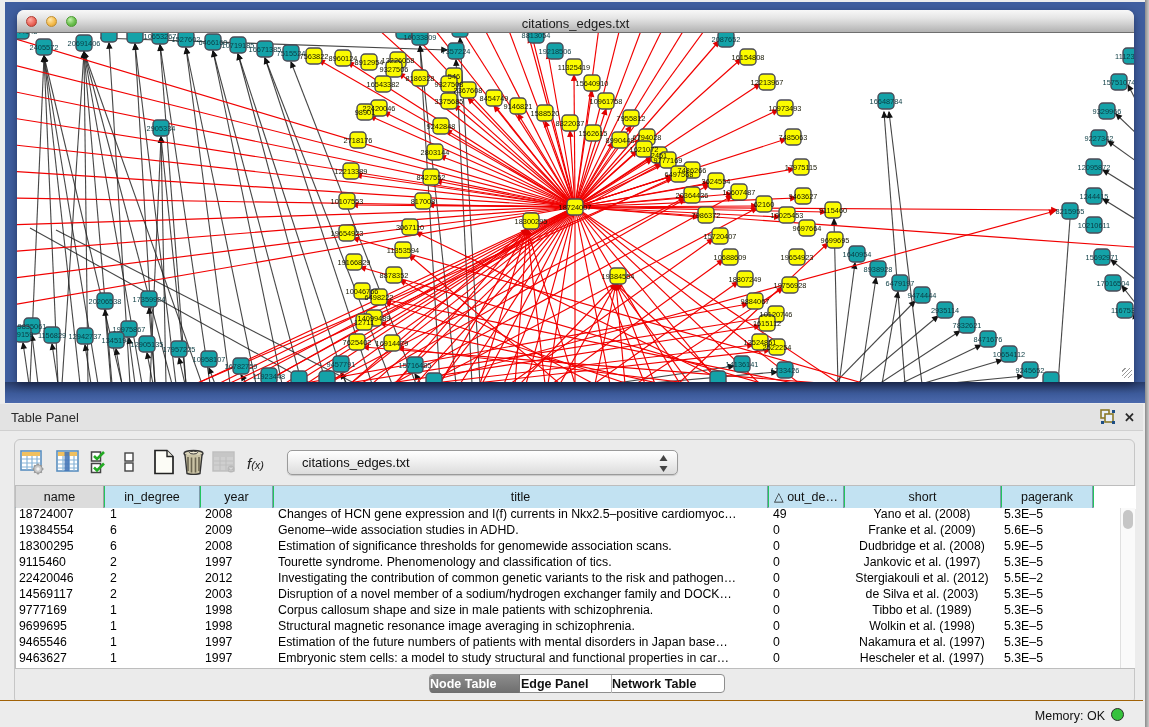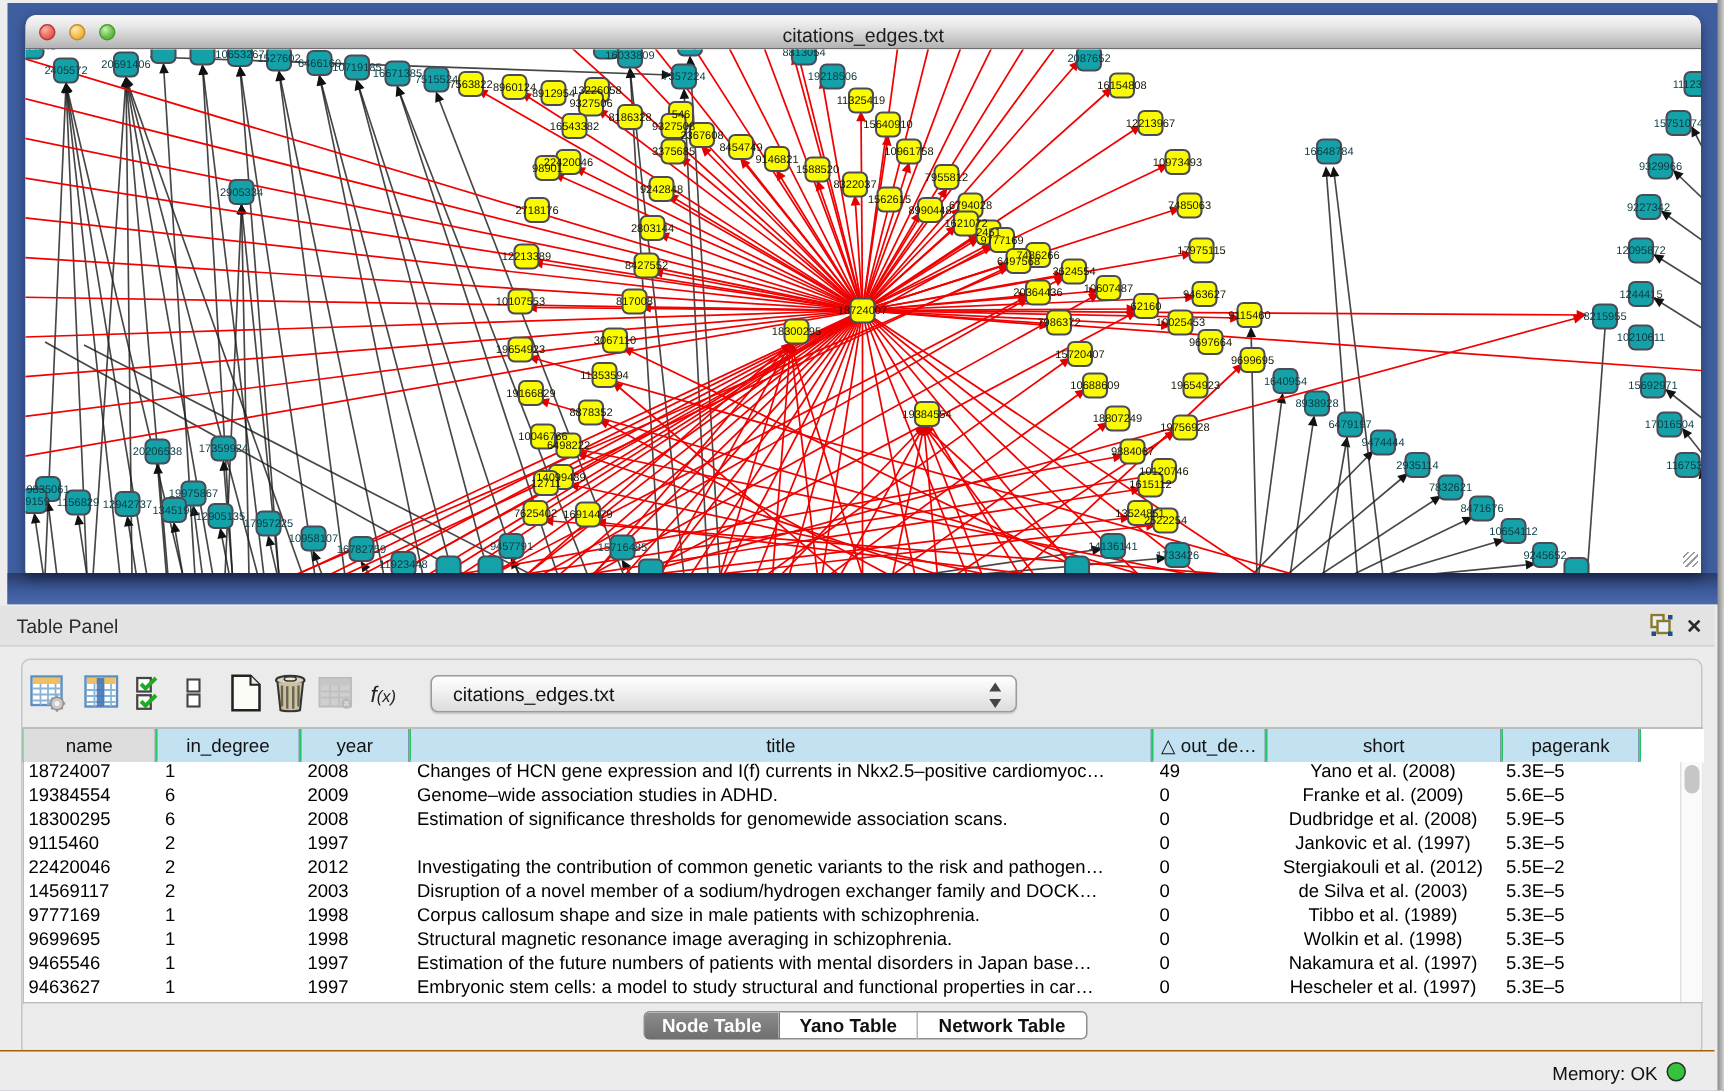--- a/index.html
+++ b/index.html
@@ -39,21 +39,21 @@
 .th{position:absolute;top:0;height:22px;background:#c2e2f2;border-right:1px solid #7e9aaa;font-size:12.5px;color:#111;text-align:center;line-height:22px}
 .tr{position:absolute;left:15px;width:1104px;height:16px;font-size:12.3px;color:#000;white-space:nowrap}
 .c{position:absolute;top:0;height:16px;line-height:15px;overflow:hidden}
 .c0{left:4px;width:85px} .c1{left:95px;width:92px} .c2{left:190px;width:70px}
 .c3{left:263px;width:490px} .c4{left:758px;width:72px}
 .c5{left:829px;width:156px;text-align:center} .c6{left:989px;width:84px}
 #vscroll{position:absolute;left:1104px;top:0px;width:15px;height:160px;background:#fafafa;border-left:1px solid #e0e0e0}
 #vthumb{position:absolute;left:2px;top:2px;width:10px;height:19px;background:#c6c6c6;border-radius:5px}
 
 #tabs{position:absolute;left:429px;top:271px;width:296px;height:19px;border:1px solid #8e8e8e;border-radius:4px;background:#fff;font-size:12.5px}
-.tab{position:absolute;top:0;height:18px;line-height:18px;text-align:center;color:#111;font-weight:bold}
+.tab{position:absolute;top:0;height:18px;line-height:18px;text-align:left;color:#111;font-weight:bold}
 #tab1{left:0;width:90px;background:linear-gradient(180deg,#8c8c8c,#6e6e6e);color:#fff;border-radius:3px 0 0 3px;border-right:1px solid #777}
 #tab2{left:91px;width:89px}
 #tab3{left:181px;width:113px;border-left:1px solid #b5b5b5}
 
 #status{position:absolute;left:0;top:297px;width:1143px;height:27px;background:#ececec;border-top:1px solid #a16207}
 #mem{position:absolute;right:38px;top:8px;font-size:12.5px;color:#111}
 #memdot{position:absolute;right:19px;top:6.5px;width:13px;height:13px;border-radius:50%;background:#35c23c;border:1.5px solid #2b2b2b}
 .icon{position:absolute;top:10px}
 </style></head>
 <body>
@@ -661,20 +661,21 @@
         <span class="c c2">2008</span>
         <span class="c c3">Estimation of significance thresholds for genomewide association scans.</span>
         <span class="c c4">0</span>
         <span class="c c5">Dudbridge et al. (2008)</span>
         <span class="c c6">5.9E–5</span>
       </div>
 <div class="tr" style="top:152px">
 <span class="c c0">9115460</span>
         <span class="c c1">2</span>
         <span class="c c2">1997</span>
+        <span class="c c3">Tourette syndrome. Phenomenology and classification of tics.</span>
         <span class="c c4">0</span>
         <span class="c c5">Jankovic et al. (1997)</span>
         <span class="c c6">5.3E–5</span>
       </div>
 <div class="tr" style="top:168px">
 <span class="c c0">22420046</span>
         <span class="c c1">2</span>
         <span class="c c2">2012</span>
         <span class="c c3">Investigating the contribution of common genetic variants to the risk and pathogen…</span>
         <span class="c c4">0</span>
@@ -721,21 +722,21 @@
 <span class="c c0">9463627</span>
         <span class="c c1">1</span>
         <span class="c c2">1997</span>
         <span class="c c3">Embryonic stem cells: a model to study structural and functional properties in car…</span>
         <span class="c c4">0</span>
         <span class="c c5">Hescheler et al. (1997)</span>
         <span class="c c6">5.3E–5</span>
       </div>
  <div id="tabs">
         <div class="tab" id="tab1">Node Table</div>
-        <div class="tab" id="tab2">Yano Table</div>
+        <div class="tab" id="tab2">Edge Panel</div>
         <div class="tab" id="tab3">Network Table</div>
       </div>
  <div id="status">
         <span id="mem">Memory: OK</span>
         <span id="memdot"></span>
       </div>
 </div>
 <div id="rightstrip"></div>
 </div>
 </body></html>

